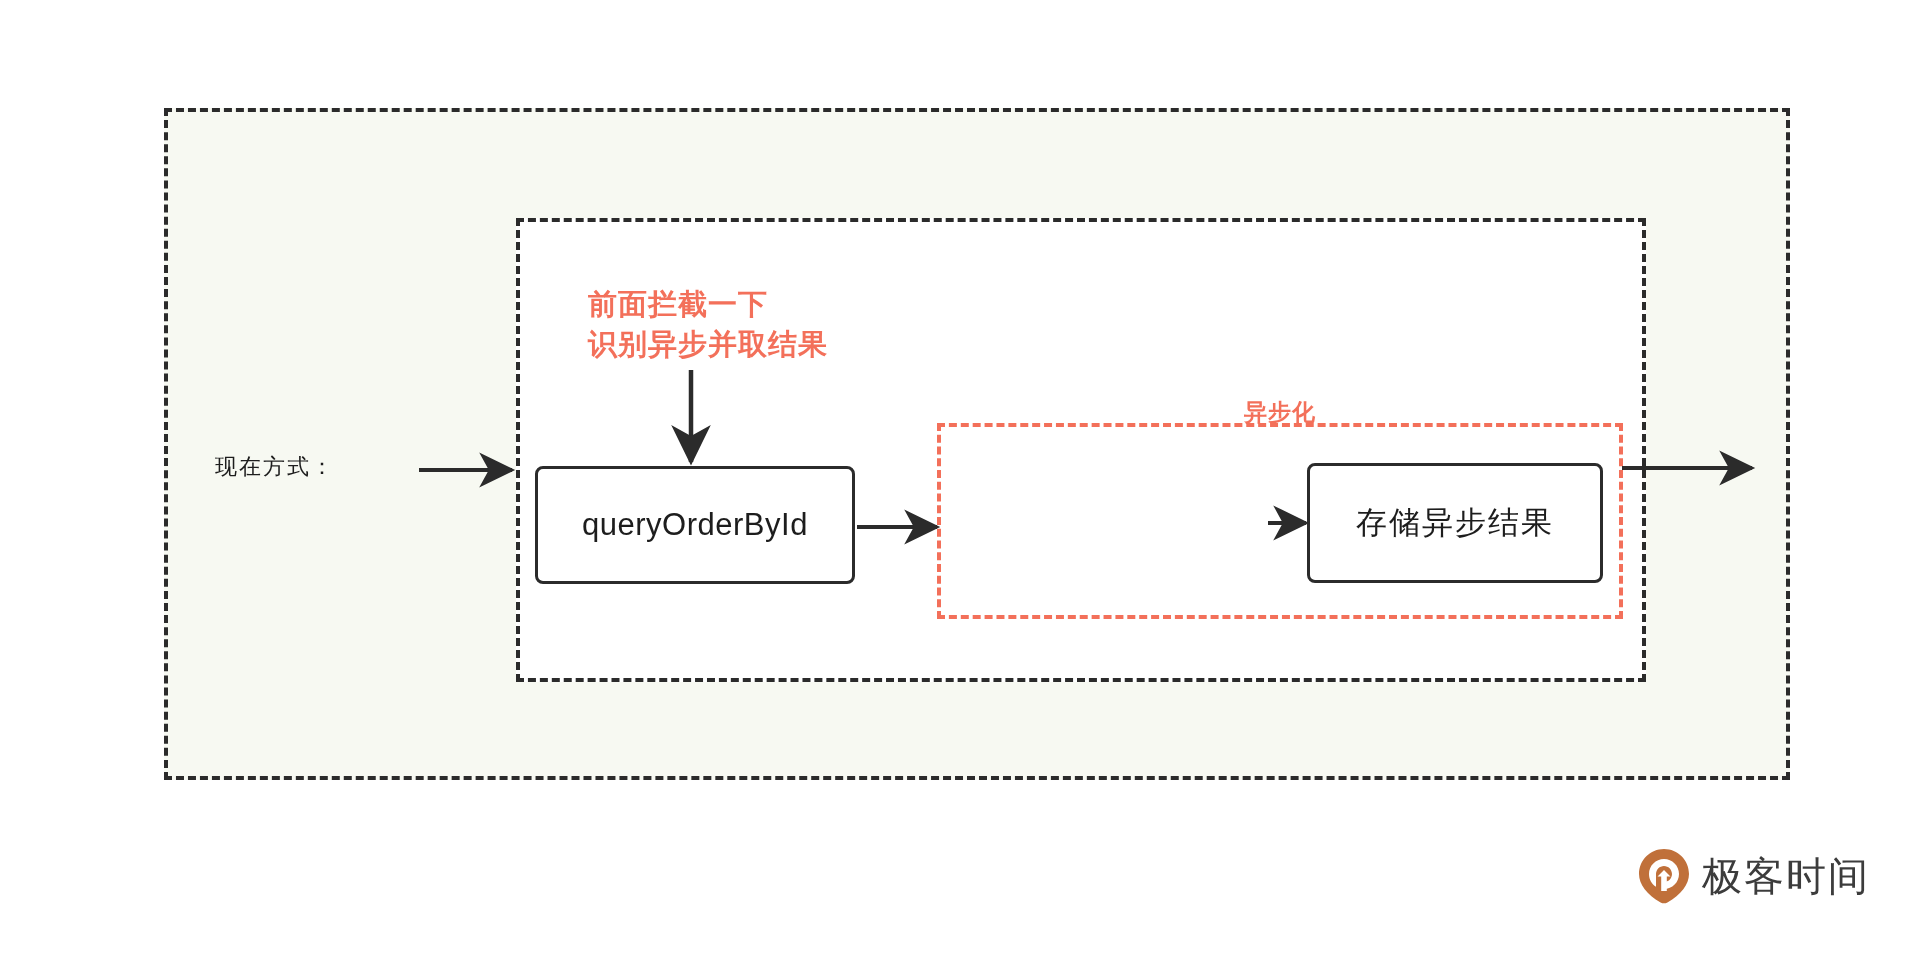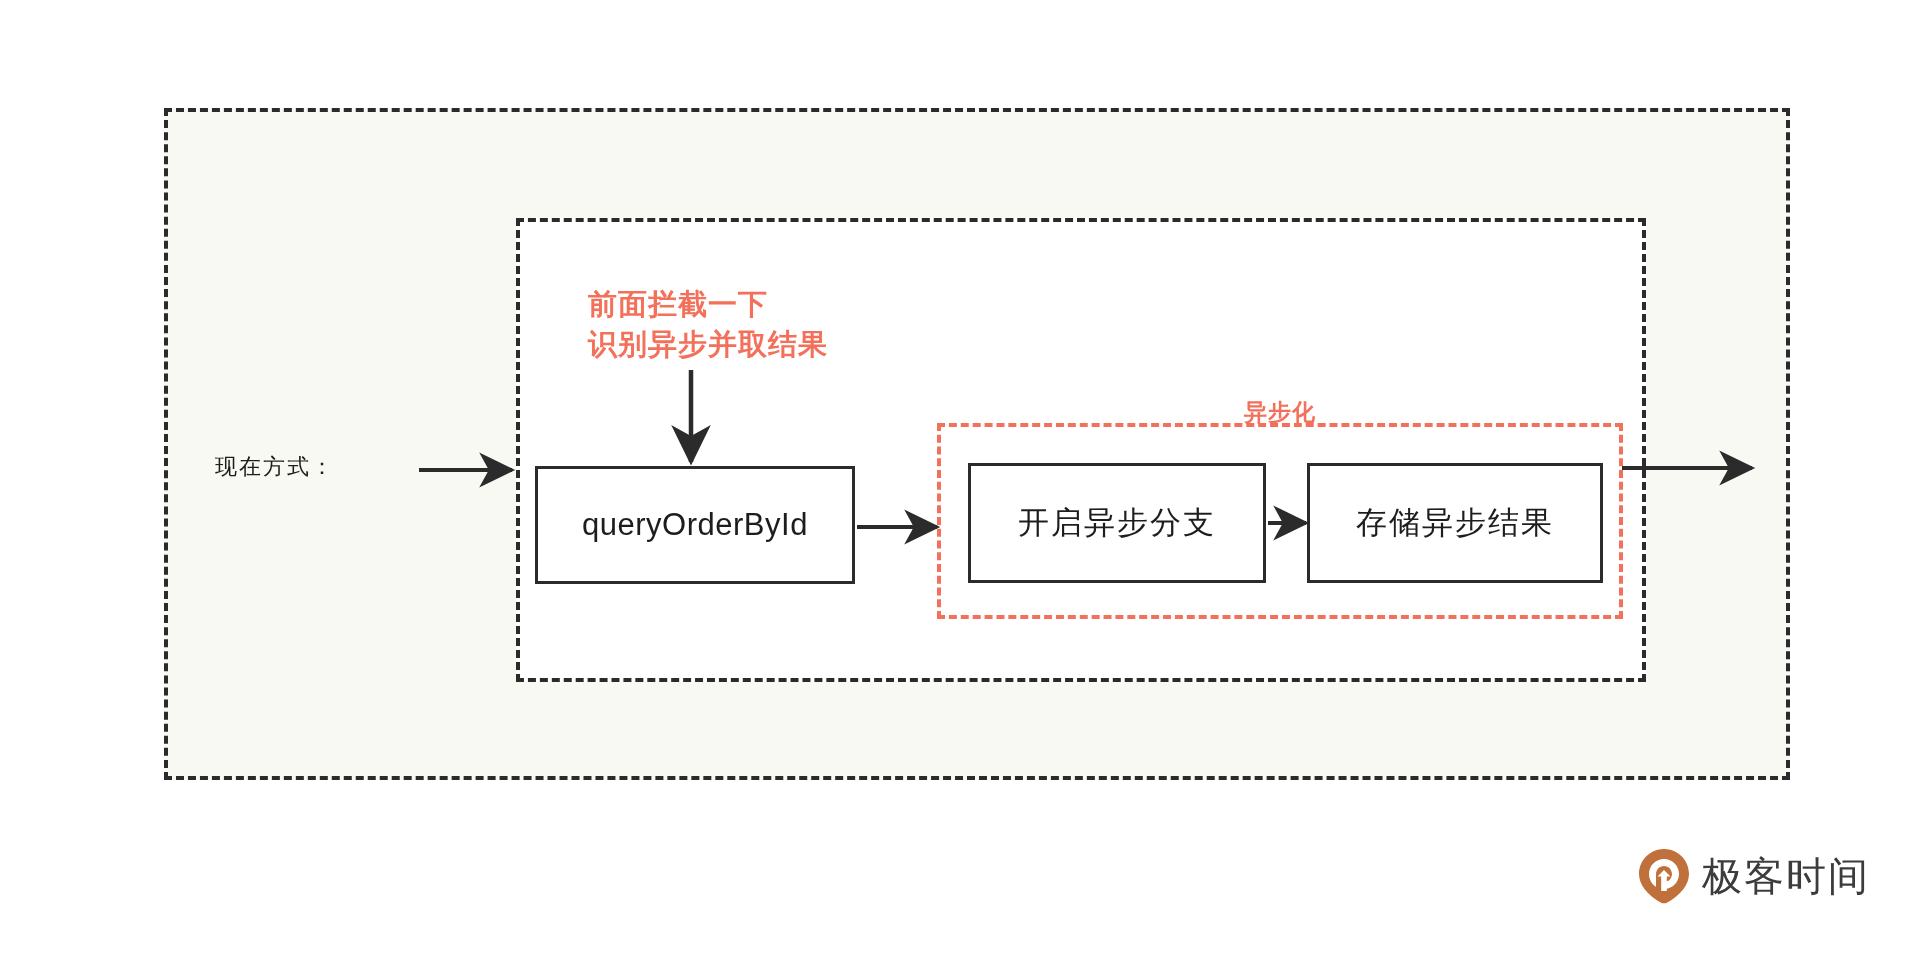--- a/index.html
+++ b/index.html
@@ -58,21 +58,21 @@
 
   
   .proc-box {
     position: absolute;
     background: #ffffff;
     border: 3.5px solid #2b2b2b;
     box-sizing: border-box;
     display: flex;
     align-items: center;
     justify-content: center;
-    border-radius: 0;
+    border-radius: 8px;
   }
   .proc-box .label {
     font-size: 31px;
     color: #1d1d1d;
     font-weight: 400;
     letter-spacing: 0.5px;
     white-space: nowrap;
   }
   .proc-box .label.cjk {
     letter-spacing: 2px;
@@ -165,23 +165,20 @@
     <span>前面拦截一下</span>
     <span>识别异步并取结果</span>
   </div>
 
   <div class="annot-orange" id="annot-async">异步化</div>
 
   <div class="proc-box" id="box-query">
     <span class="label">queryOrderById</span>
   </div>
 
-  <div class="proc-box" id="box-branch">
-    <span class="label cjk">开启异步分支</span>
-  </div>
 
   <div class="proc-box" id="box-store">
     <span class="label cjk">存储异步结果</span>
   </div>
 
   <svg id="arrows" viewBox="0 0 1920 956">
     <defs>
       <marker id="ah" markerWidth="12" markerHeight="12" refX="9.2" refY="5" orient="auto" markerUnits="strokeWidth">
         <path d="M1,0.6 L10,5 L1,9.4 L3.4,5 Z" fill="#2b2b2b"></path>
       </marker>

